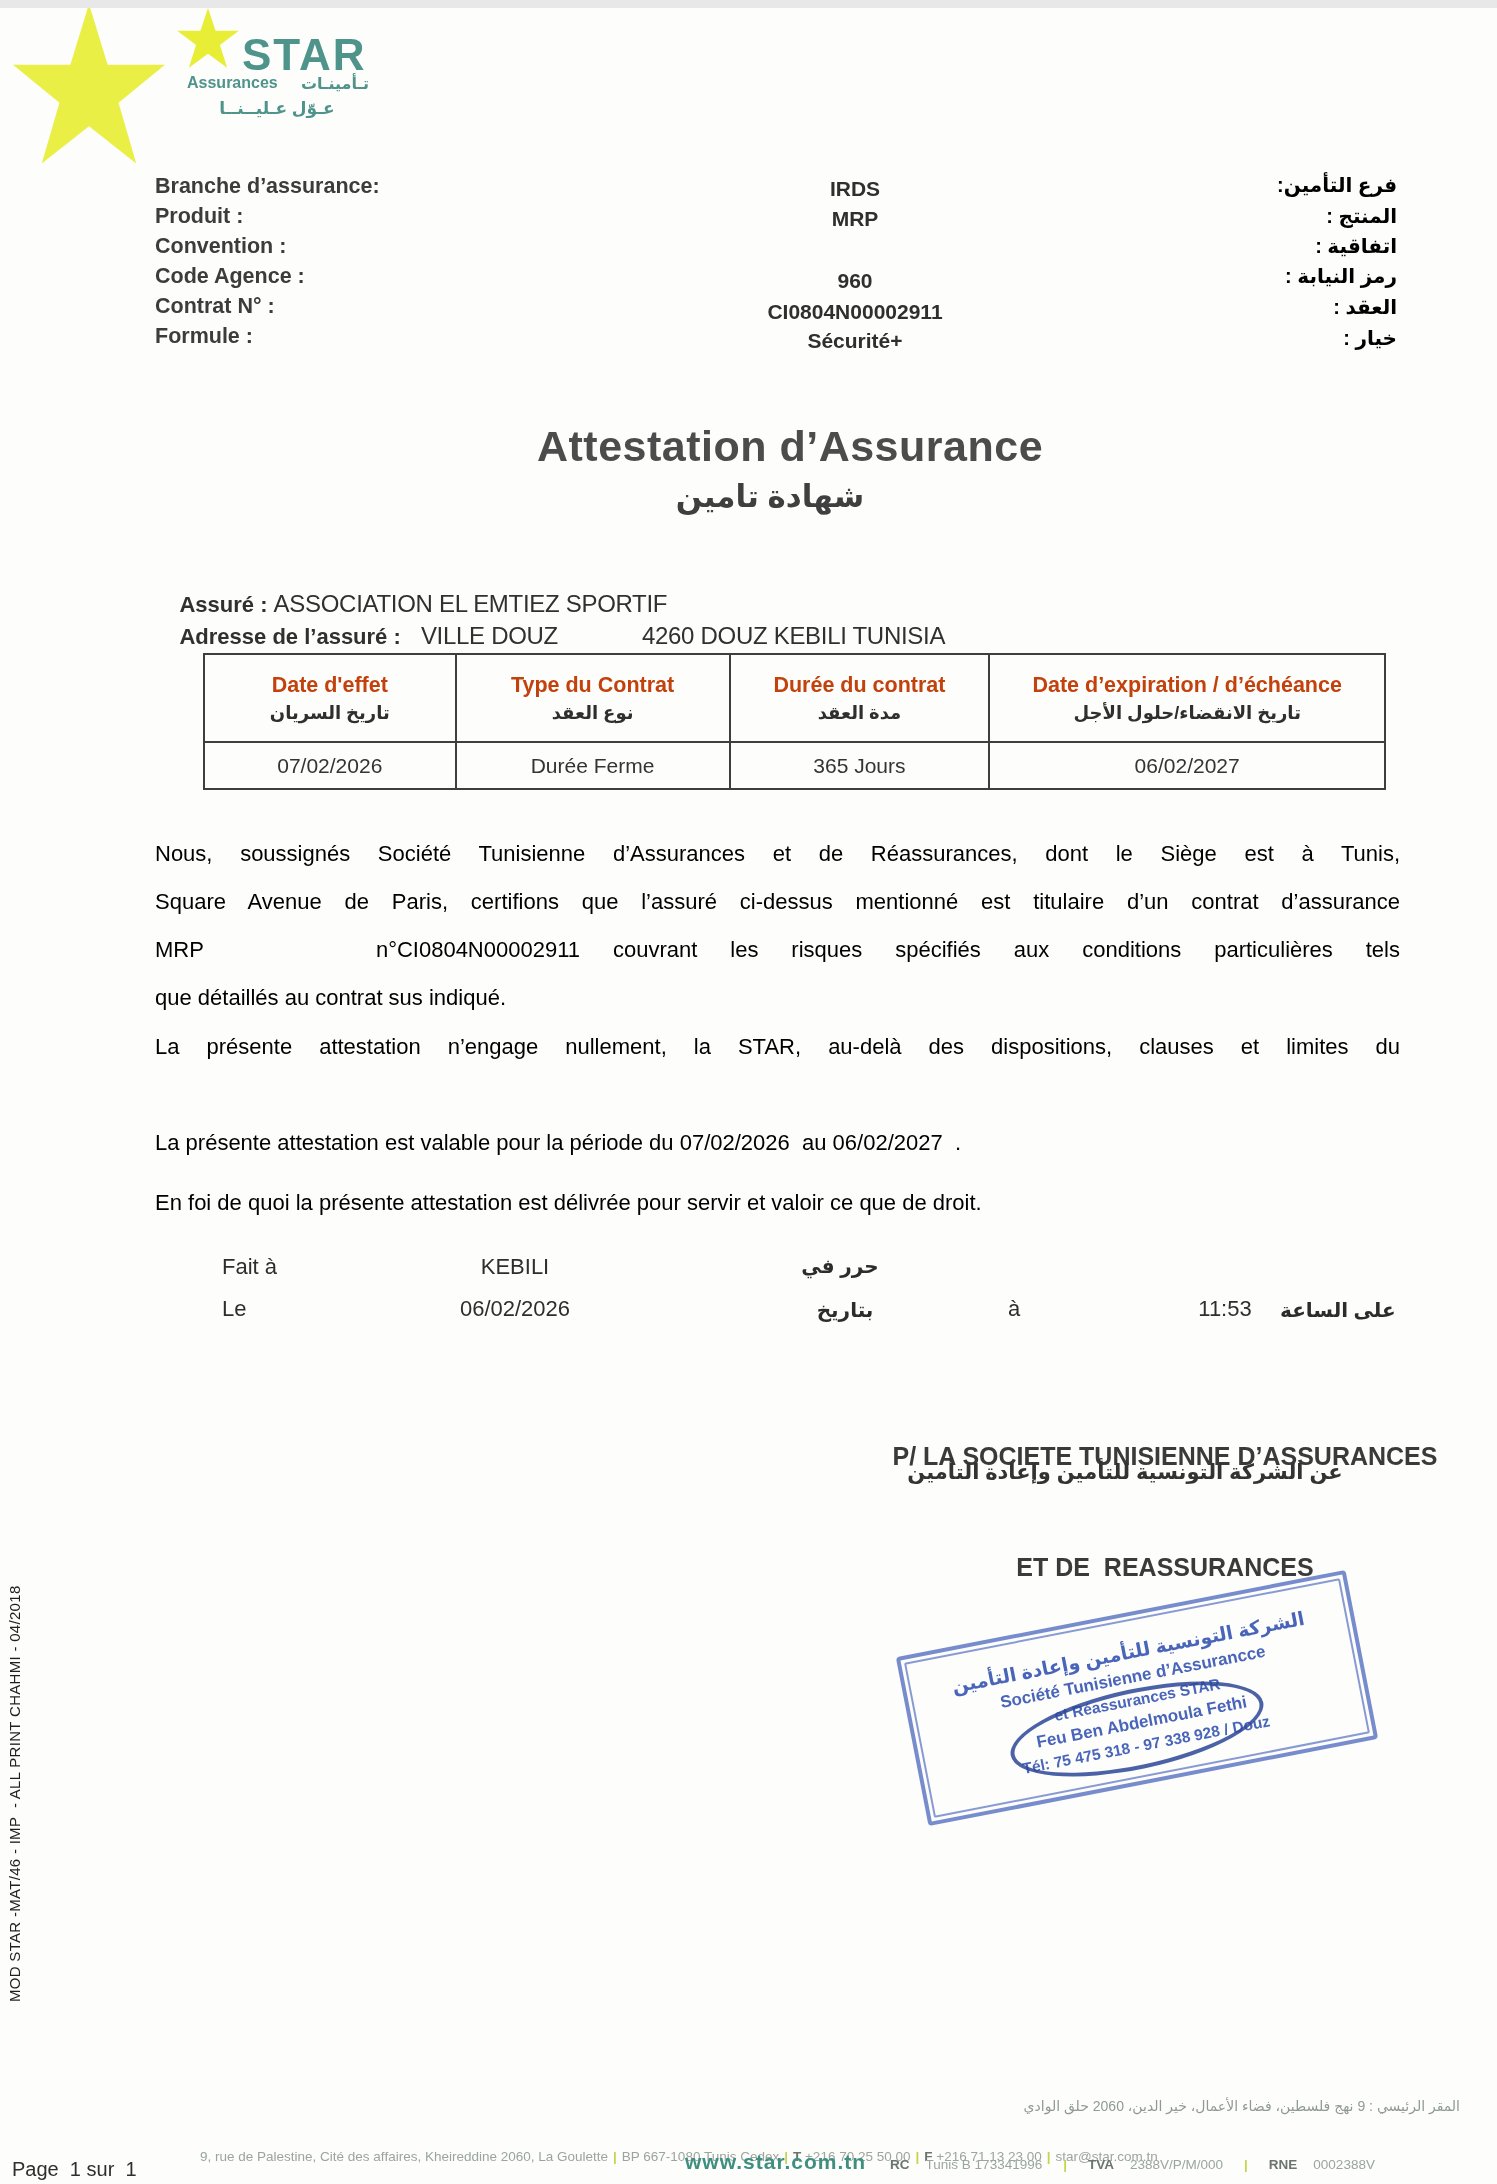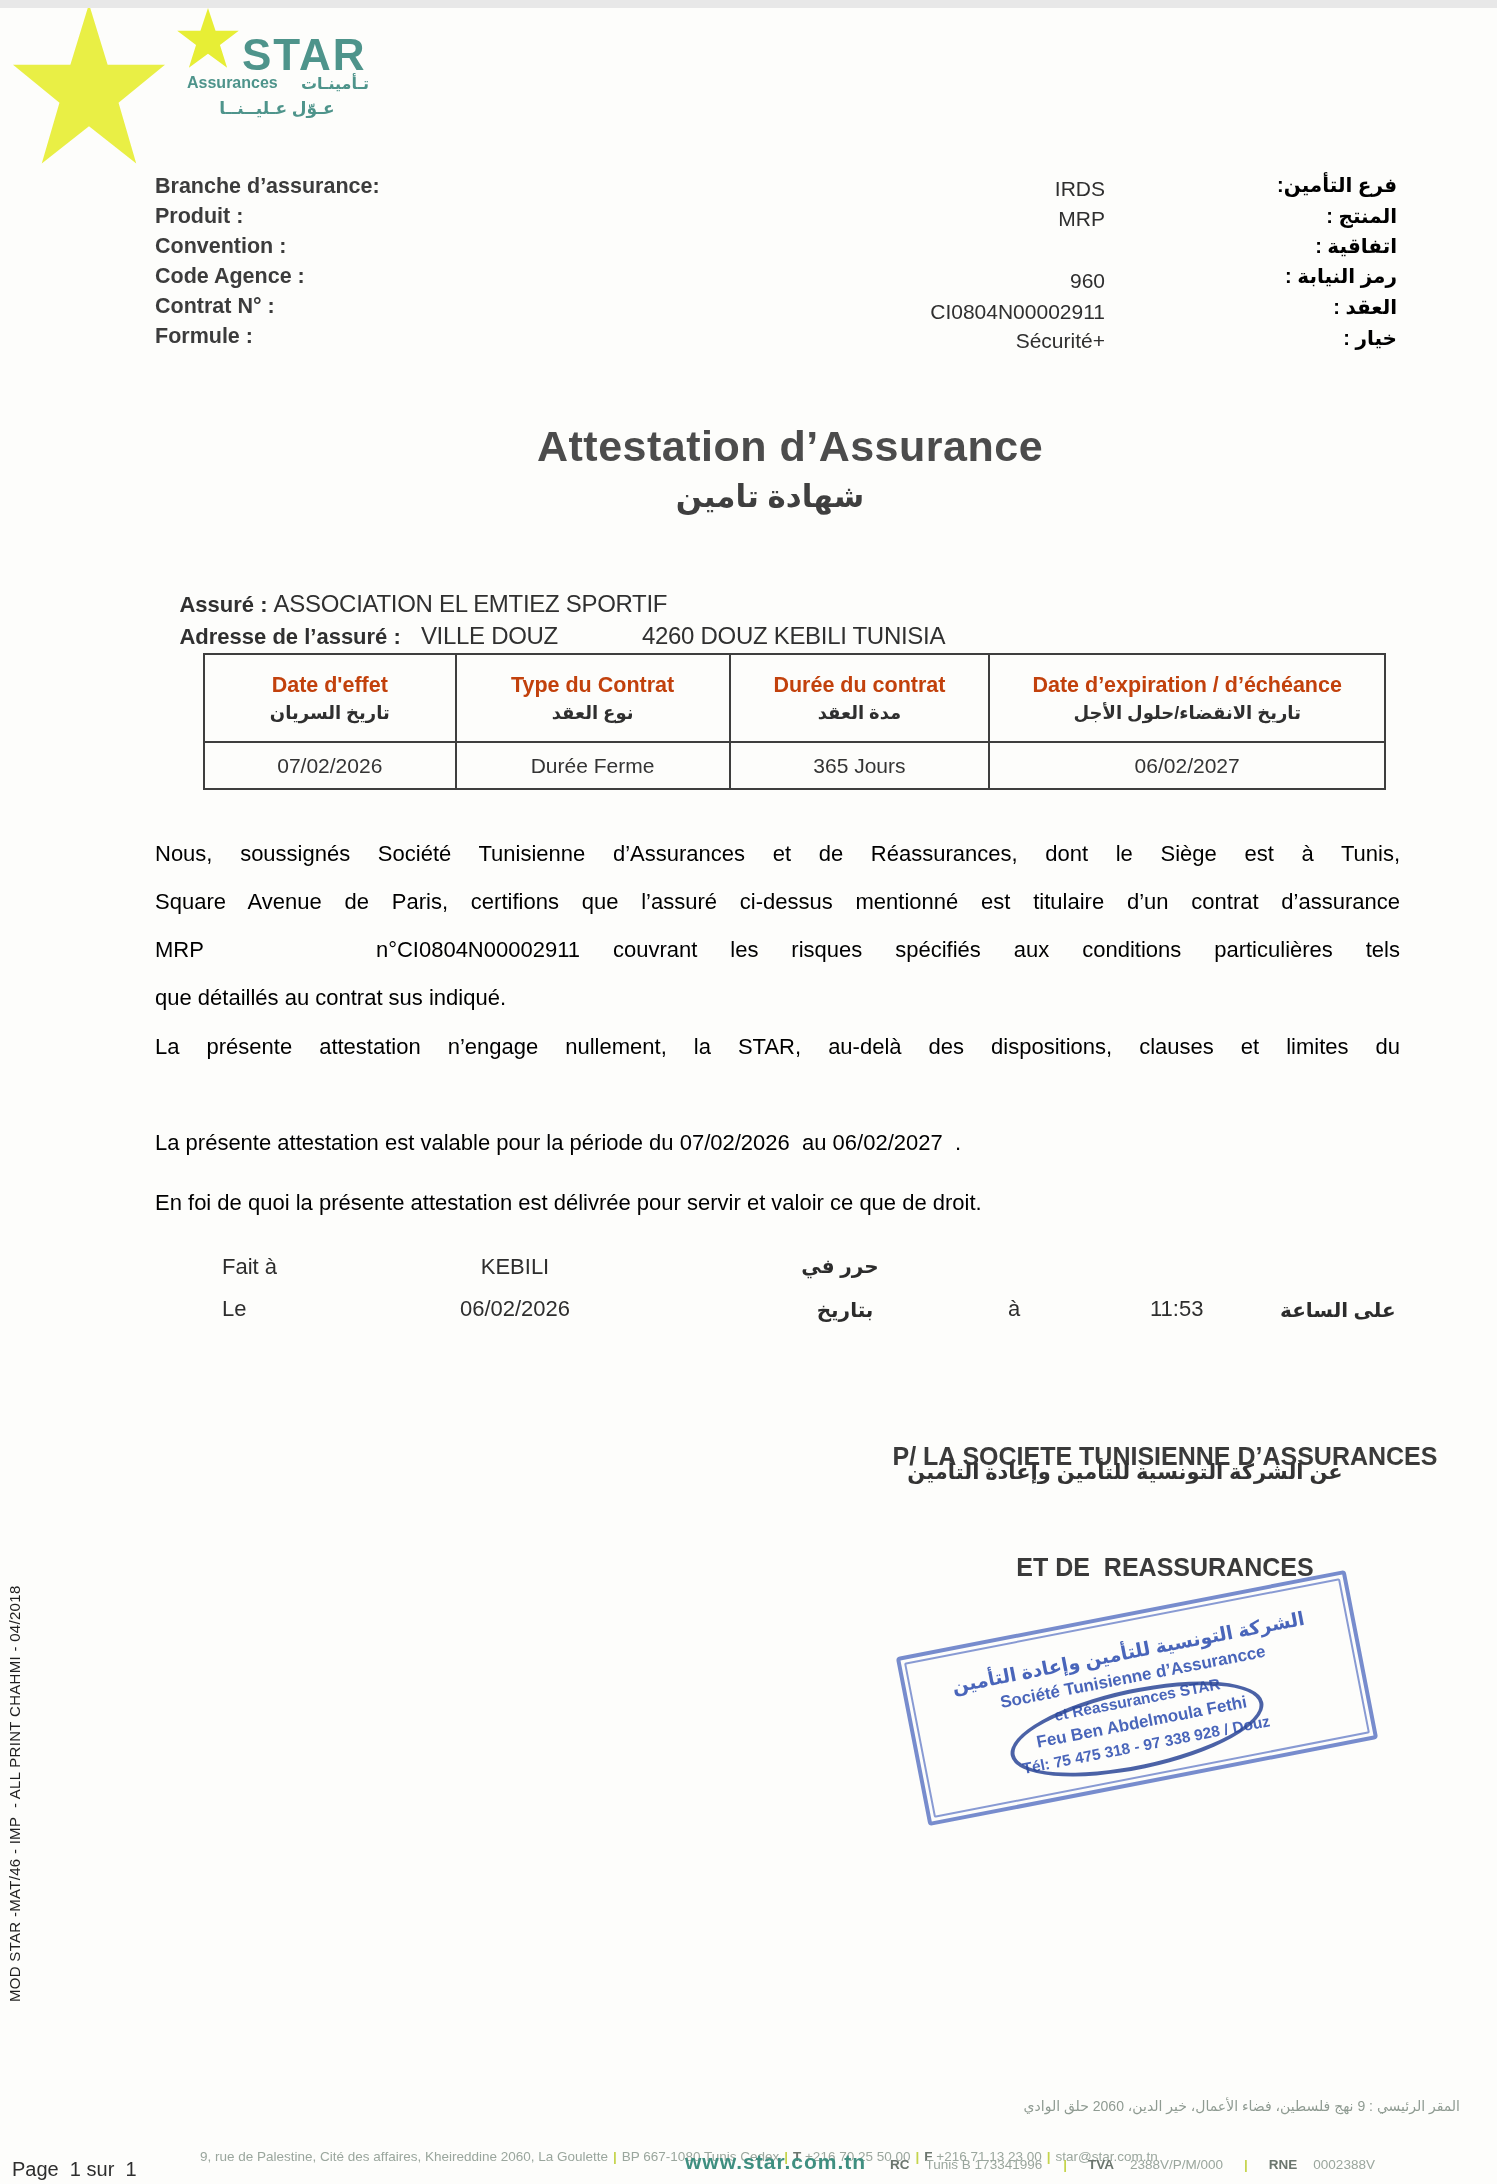--- a/index.html
+++ b/index.html
@@ -17,21 +17,21 @@
   
   .star{background:#e7ee35;clip-path:polygon(50% 0%,61.8% 34.5%,98.1% 34.5%,68.7% 56.1%,79.9% 90.6%,50% 69.4%,20.1% 90.6%,31.3% 56.1%,1.9% 34.5%,38.2% 34.5%);}
   .star-big{left:10px;top:-4px;width:158px;height:176px;opacity:.92;}
   .star-small{left:176px;top:0px;width:64px;height:66px;}
   .brand{left:242px;top:22px;font-size:44px;font-weight:700;color:#4e948b;letter-spacing:2px;}
   .brand-sub{left:187px;top:66px;width:182px;display:flex;justify-content:space-between;font-size:16px;color:#4e948b;font-weight:700;}
   .brand-slogan{left:185px;top:90px;width:184px;text-align:center;font-size:17px;color:#4e948b;font-weight:700;}
 
   
   .hf-label{left:155px;font-size:21.5px;font-weight:700;color:#3c3c3c;white-space:pre-wrap;}
-  .hf-value{left:605px;width:500px;text-align:right;font-size:21px;color:#2f2f2f;}
+  .hf-value{left:605px;width:500px;text-align:center;font-size:21px;color:#2f2f2f;font-weight:bold;}
   .hf-ar{left:1100px;width:297px;text-align:right;font-size:20px;font-weight:700;color:#000000;}
 
   
   .title-fr{left:200px;top:414px;width:1180px;text-align:center;font-size:43px;font-weight:700;color:#4c4c4c;letter-spacing:.5px;}
   .title-ar{left:180px;top:470px;width:1180px;text-align:center;font-size:31px;font-weight:700;color:#3f3f3f;}
 
   
   .ins-line{left:155px;font-size:22px;color:#303030;white-space:pre-wrap;}
   .ins-label{font-weight:700;}
   .ins-val{font-weight:400;letter-spacing:-.3px;font-size:24px;}
@@ -181,21 +181,21 @@
   <div class="abs para pline2" style="top:1172px">En foi de quoi la présente attestation est délivrée pour servir et valoir ce que de droit.</div>
 
   <div class="abs iss" style="left:222px;top:1246px">Fait à</div>
   <div class="abs iss" style="left:415px;top:1246px;width:200px;text-align:center">KEBILI</div>
   <div class="abs iss-ar" dir="rtl" style="left:760px;top:1246px;width:160px;text-align:center">حرر في</div>
 
   <div class="abs iss" style="left:222px;top:1288px">Le</div>
   <div class="abs iss" style="left:415px;top:1288px;width:200px;text-align:center">06/02/2026</div>
   <div class="abs iss-ar" dir="rtl" style="left:765px;top:1290px;width:160px;text-align:center">بتاريخ</div>
   <div class="abs iss" style="left:1008px;top:1288px">à</div>
-  <div class="abs iss" style="left:1150px;top:1288px;width:150px;">11:53</div>
+  <div class="abs iss" style="left:1150px;top:1288px;width:150px;text-align:center">11:53</div>
   <div class="abs iss-ar" dir="rtl" style="left:1280px;top:1290px;width:140px;text-align:left">على الساعة</div>
 
   <div class="abs sig">
     <div>P/ LA SOCIETE TUNISIENNE D’ASSURANCES</div>
     <div>ET DE  REASSURANCES</div>
   </div>
   <div class="abs sig-ar" dir="rtl">عن الشركة التونسية للتأمين وإعادة التأمين</div>
 
   <div class="abs stamp">
     <div class="stamp-inner">

